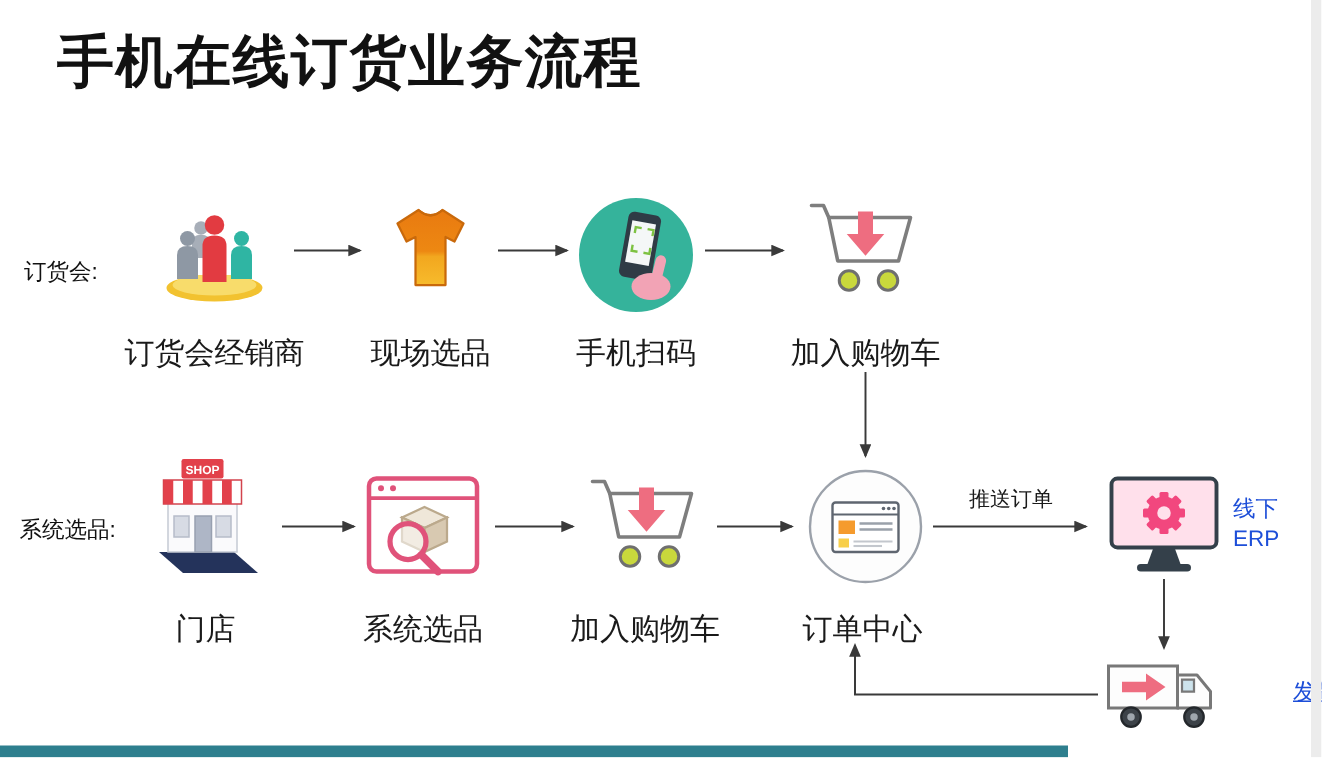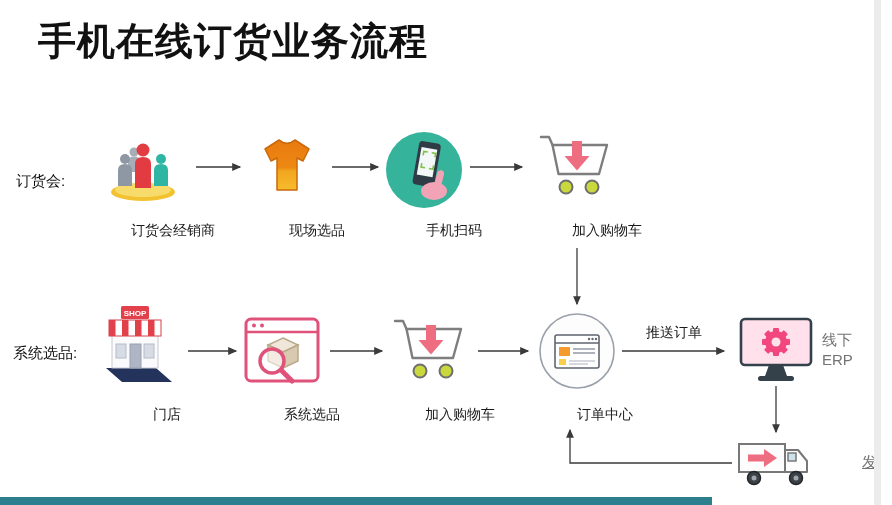--- a/index.html
+++ b/index.html
@@ -8,24 +8,24 @@
     font-family:"Liberation Sans","DejaVu Sans",sans-serif;color:#161616;
   }
   .title{
     position:absolute;left:38px;top:16px;font-size:38px;font-weight:700;
     color:#111;letter-spacing:1px;white-space:nowrap;
   }
   .rowlabel{
     position:absolute;font-size:15px;font-weight:400;color:#111;white-space:nowrap;
   }
   .caption{
-    position:absolute;transform:translateX(-50%);font-size:14px;color:#1a1a1a;white-space:nowrap;margin-left:30px;
+    position:absolute;transform:translateX(-50%);font-size:20px;color:#1a1a1a;white-space:nowrap;
   }
   .sidelabel{
-    position:absolute;font-size:15px;color:#737373;white-space:nowrap;line-height:20px;
+    position:absolute;font-size:15px;color:#1d4ed8;white-space:nowrap;line-height:20px;
   }
   .icon{position:absolute;}
   .arrow-overlay{position:absolute;left:0;top:0;pointer-events:none;}
   .accent-bar{
     position:absolute;left:0;bottom:0;width:712px;height:8px;background:#2E7F8E;
   }
   .right-edge{
     position:absolute;right:0;top:0;width:7px;height:100%;background:#ECECEC;
   }
   .flow-label{

